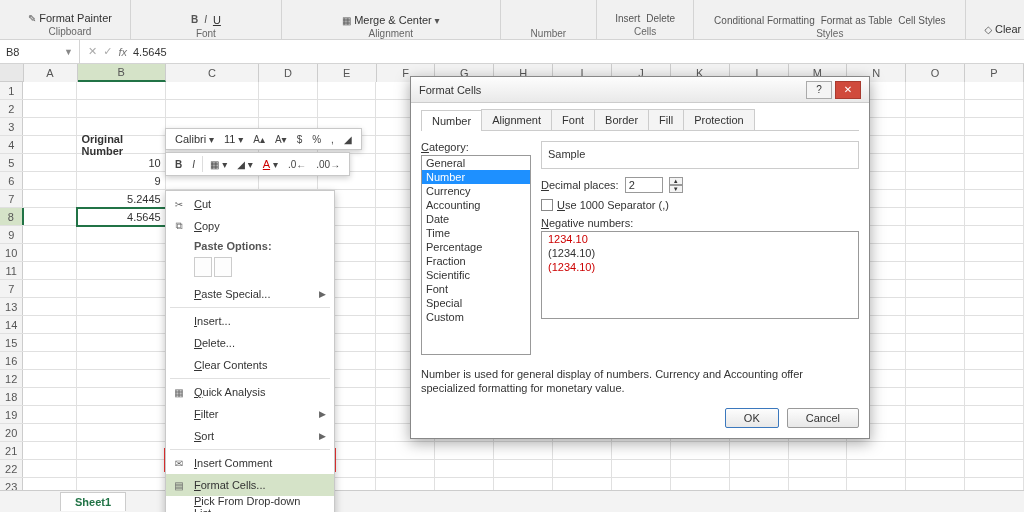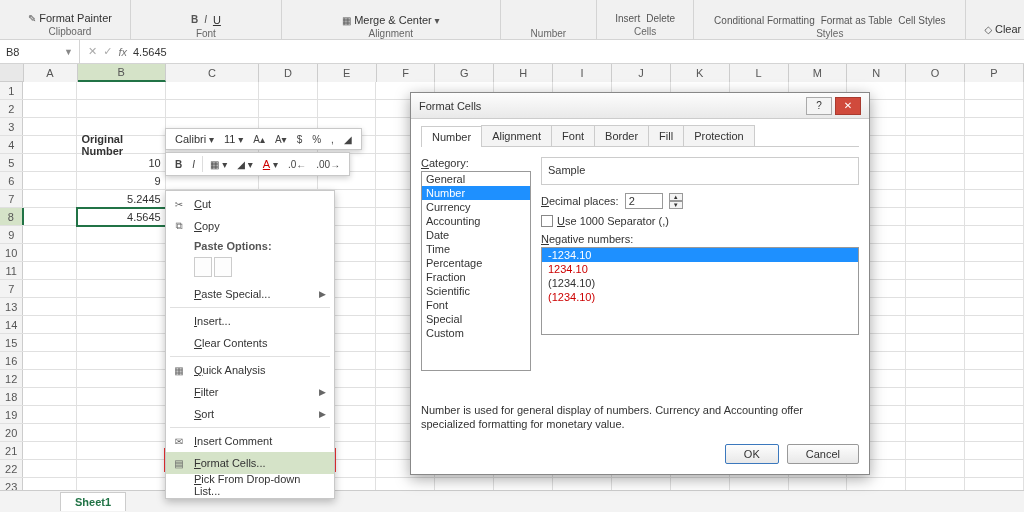--- a/index.html
+++ b/index.html
@@ -32,21 +32,21 @@
 .mt-btn{padding:1px 3px;color:#444;font-size:10px}
 .ctx-menu{position:absolute;left:165px;top:190px;width:170px;background:#fff;border:1px solid #c8c8c8;box-shadow:0 3px 8px rgba(0,0,0,.25);z-index:50;padding:2px 0}
 .ctx-item{display:flex;align-items:center;height:22px;padding:0 8px 0 28px;position:relative}
 .ctx-item.hl{background:#d5e3c8}
 .ctx-item .ico{position:absolute;left:6px;width:14px;text-align:center;color:#666;font-size:10px}
 .ctx-item .arrow{margin-left:auto;color:#666;font-size:9px}
 .ctx-title{padding:2px 8px 2px 28px;font-weight:bold;color:#555;height:18px;display:flex;align-items:center}
 .ctx-sep{height:1px;background:#e0e0e0;margin:2px 4px}
 .paste-icons{display:flex;gap:2px;padding:2px 8px 6px 28px}
 .paste-ic{width:18px;height:20px;border:1px solid #ccc;background:#fdfdfd}
-.dialog{position:absolute;left:410px;top:92px;width:460px;background:#fff;border:1px solid #888;box-shadow:0 4px 14px rgba(0,0,0,.35);z-index:60}
+.dialog{position:absolute;left:410px;top:76px;width:460px;background:#fff;border:1px solid #888;box-shadow:0 4px 14px rgba(0,0,0,.35);z-index:60}
 .dlg-title{background:linear-gradient(#fdfdfd,#e9e9e9);height:26px;display:flex;align-items:center;padding:0 8px;border-bottom:1px solid #ccc}
 .dlg-title .t{flex:1;font-size:11px;color:#333}
 .dlg-title .wbtn{width:26px;height:18px;border:1px solid #aaa;margin-left:3px;display:flex;align-items:center;justify-content:center;font-size:10px;background:#f4f4f4}
 .dlg-title .wbtn.close{background:#d04a3c;color:#fff;border-color:#a83a2f}
 .dlg-body{padding:6px 10px 10px}
 .tabs{display:flex;border-bottom:1px solid #ccc;margin-bottom:10px}
 .tab{padding:4px 10px;border:1px solid #ccc;border-bottom:none;background:#f4f4f4;margin-right:-1px;font-size:11px}
 .tab.active{background:#fff;position:relative;top:1px}
 .dlg-cols{display:flex;gap:10px}
 .cat-col{width:110px}
@@ -62,21 +62,21 @@
 .dp-input{width:38px;border:1px solid #999;padding:1px 3px;font-size:11px}
 .spin{display:flex;flex-direction:column}
 .spin div{width:14px;height:8px;border:1px solid #999;font-size:6px;text-align:center;line-height:6px;background:#f4f4f4}
 .chk-row{display:flex;align-items:center;gap:4px;margin-bottom:6px}
 .chk{width:12px;height:12px;border:1px solid #888;background:#fff}
 .neg-lbl{font-size:11px;margin-bottom:2px}
 .neg-list{border:1px solid #999;height:88px;background:#fff}
 .neg-i{padding:1px 6px;font-size:11px}
 .neg-i.sel{background:#1e90ff;color:#fff}
 .neg-i.red{color:#c00}
-.desc{font-size:11px;color:#333;margin-top:32px;line-height:1.3}
+.desc{font-size:11px;color:#333;margin-top:12px;line-height:1.3}
 .dlg-btns{display:flex;justify-content:flex-end;gap:8px;margin-top:12px}
 .btn{border:1px solid #999;background:linear-gradient(#fdfdfd,#e8e8e8);padding:3px 18px;font-size:11px;border-radius:2px}
 .btn.def{border:1px solid #3b78bd}
 .sheet-tabs{position:absolute;bottom:0;left:0;right:0;height:22px;background:#f3f3f3;border-top:1px solid #ccc;display:flex;align-items:center;padding-left:60px}
 .sheet-tab{background:#fff;border:1px solid #ccc;border-bottom:none;padding:3px 14px;font-weight:bold;color:#217346;font-size:11px}
 .u{text-decoration:underline}
 </style>
 </head>
 <body>
 
@@ -660,20 +660,23 @@
     </div>
     <div class="ctx-item">
       <span><span class="u">P</span>aste Special...</span>
       <span class="arrow">▶</span>
     </div>
     <div class="ctx-sep"></div>
     <div class="ctx-item">
       <span><span class="u">I</span>nsert...</span>
     </div>
     <div class="ctx-item">
+      <span><span class="u">D</span>elete...</span>
+    </div>
+    <div class="ctx-item">
       <span><span class="u">C</span>lear Contents</span>
     </div>
     <div class="ctx-sep"></div>
     <div class="ctx-item">
       <span class="ico">▦</span>
       <span><span class="u">Q</span>uick Analysis</span>
     </div>
     <div class="ctx-item">
       <span><span class="u">F</span>ilter</span>
       <span class="arrow">▶</span>
@@ -740,21 +743,20 @@
               <div>▲</div>
               <div>▼</div>
             </div>
         </div>
         <div class="chk-row">
           <span class="chk"></span>
           <span><span class="u">U</span>se 1000 Separator (,)</span>
         </div>
         <div class="neg-lbl"><span class="u">N</span>egative numbers:</div>
         <div class="neg-list">
-            <div class="neg-i sel">-1234.10</div>
             <div class="neg-i red">1234.10</div>
             <div class="neg-i">(1234.10)</div>
             <div class="neg-i red">(1234.10)</div>
           </div>
       </div>
     </div>
     <div class="desc">Number is used for general display of numbers.  Currency and Accounting offer specialized formatting for monetary value.</div>
     <div class="dlg-btns">
       <div class="btn def">OK</div>
       <div class="btn">Cancel</div>

